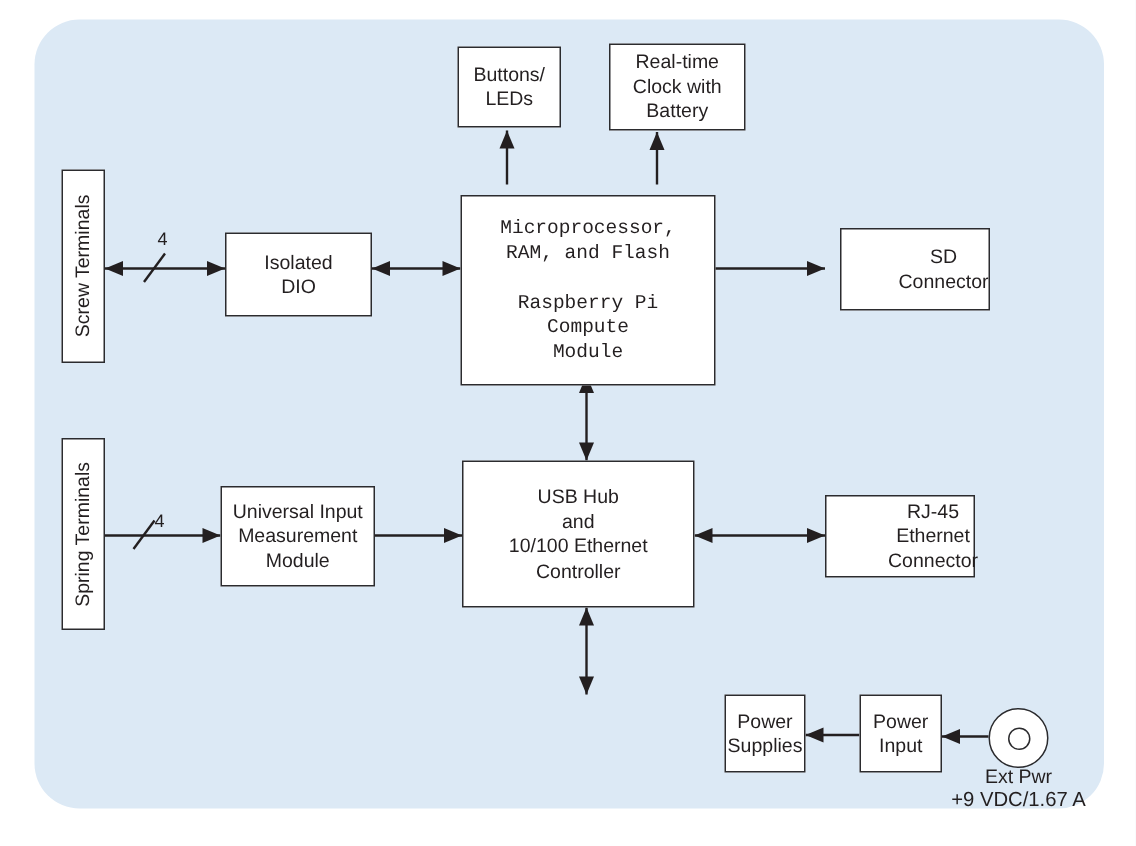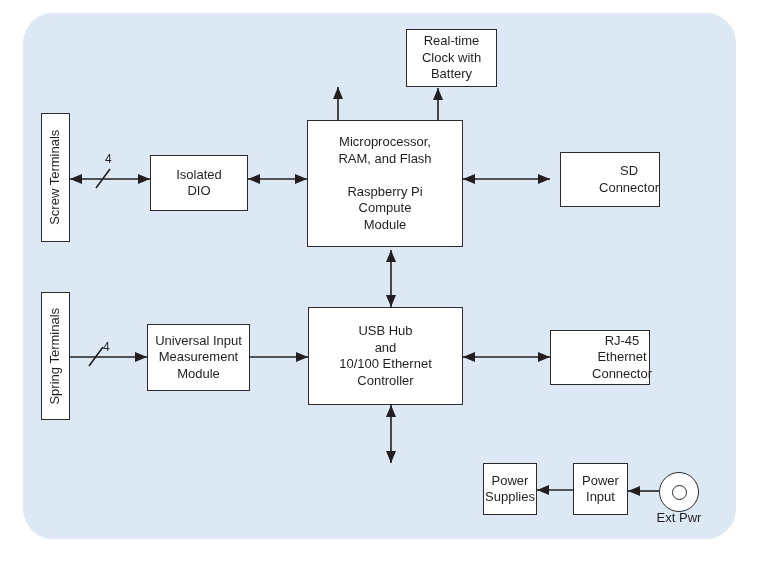--- a/index.html
+++ b/index.html
@@ -72,31 +72,35 @@
   <span class="bus-label" style="left:105px; top:153px;">4</span>
   <span class="bus-label" style="left:103px; top:341px;">4</span>
 
   <div class="box vbox" style="left:41px; top:113px; width:29px; height:129px;">
     <span class="lbl">Screw Terminals</span>
   </div>
   <div class="box vbox" style="left:41px; top:292px; width:29px; height:128px;">
     <span class="lbl">Spring Terminals</span>
   </div>
 
+  <div class="box" style="left:305px; top:31px; width:69px; height:54px;">
+    <span class="lbl">Buttons/
+LEDs</span>
+  </div>
   <div class="box" style="left:406px; top:29px; width:91px; height:58px;">
     <span class="lbl">Real-time
 Clock with
 Battery</span>
   </div>
 
   <div class="box" style="left:150px; top:155px; width:98px; height:56px;">
     <span class="lbl">Isolated
 DIO</span>
   </div>
-  <div class="box" style="left:307px; top:120px; width:156px; height:127px;">
+  <div class="box" style="left:307px; top:130px; width:170px; height:127px;font-family:Liberation Mono, monospace;">
     <span class="lbl">Microprocessor,
 RAM, and Flash
 
 Raspberry Pi
 Compute
 Module</span>
   </div>
   <div class="box" style="left:560px; top:152px; width:100px; height:55px;justify-content:flex-end;">
     <span class="lbl">SD
 Connector</span>
@@ -125,13 +129,14 @@
   </div>
   <div class="box" style="left:573px; top:463px; width:55px; height:52px;">
     <span class="lbl">Power
 Input</span>
   </div>
 
   <div class="jack">
     <div class="jack-inner"></div>
   </div>
   <div class="caption cap-extpwr">Ext Pwr</div>
+  <div class="caption cap-rating">+9 VDC/1.67 A</div>
 </div>
 
 </body></html>

